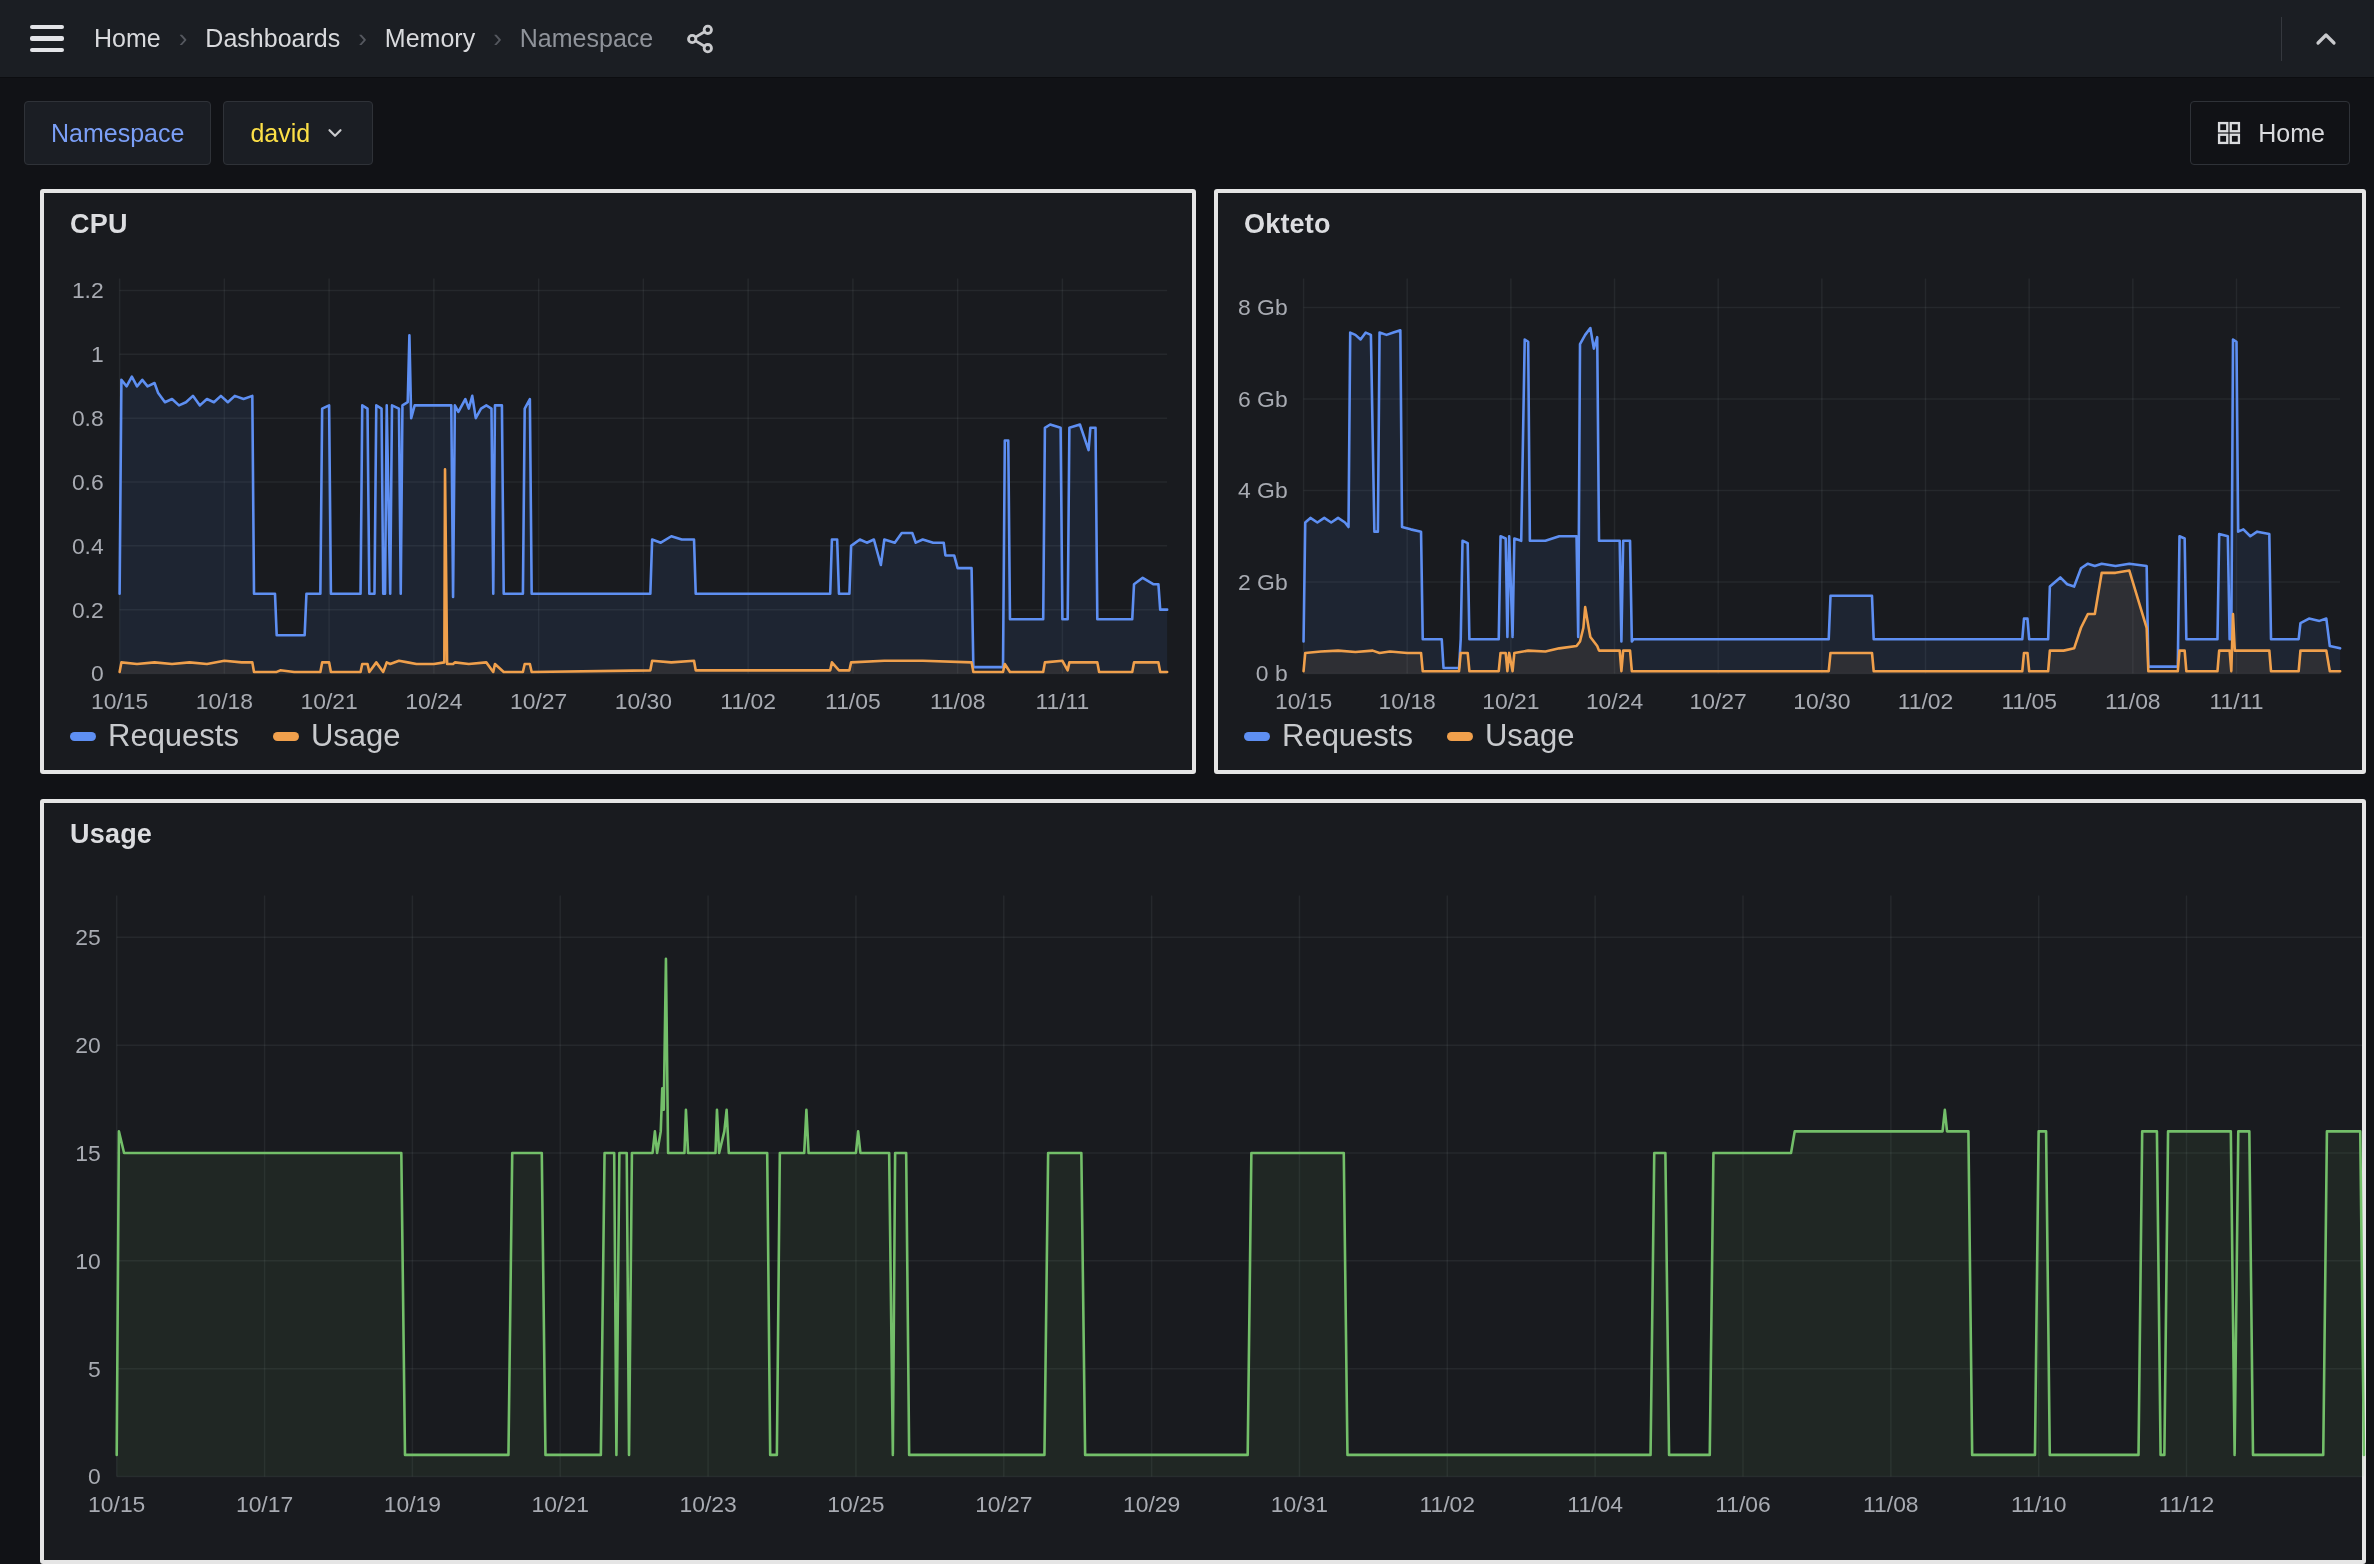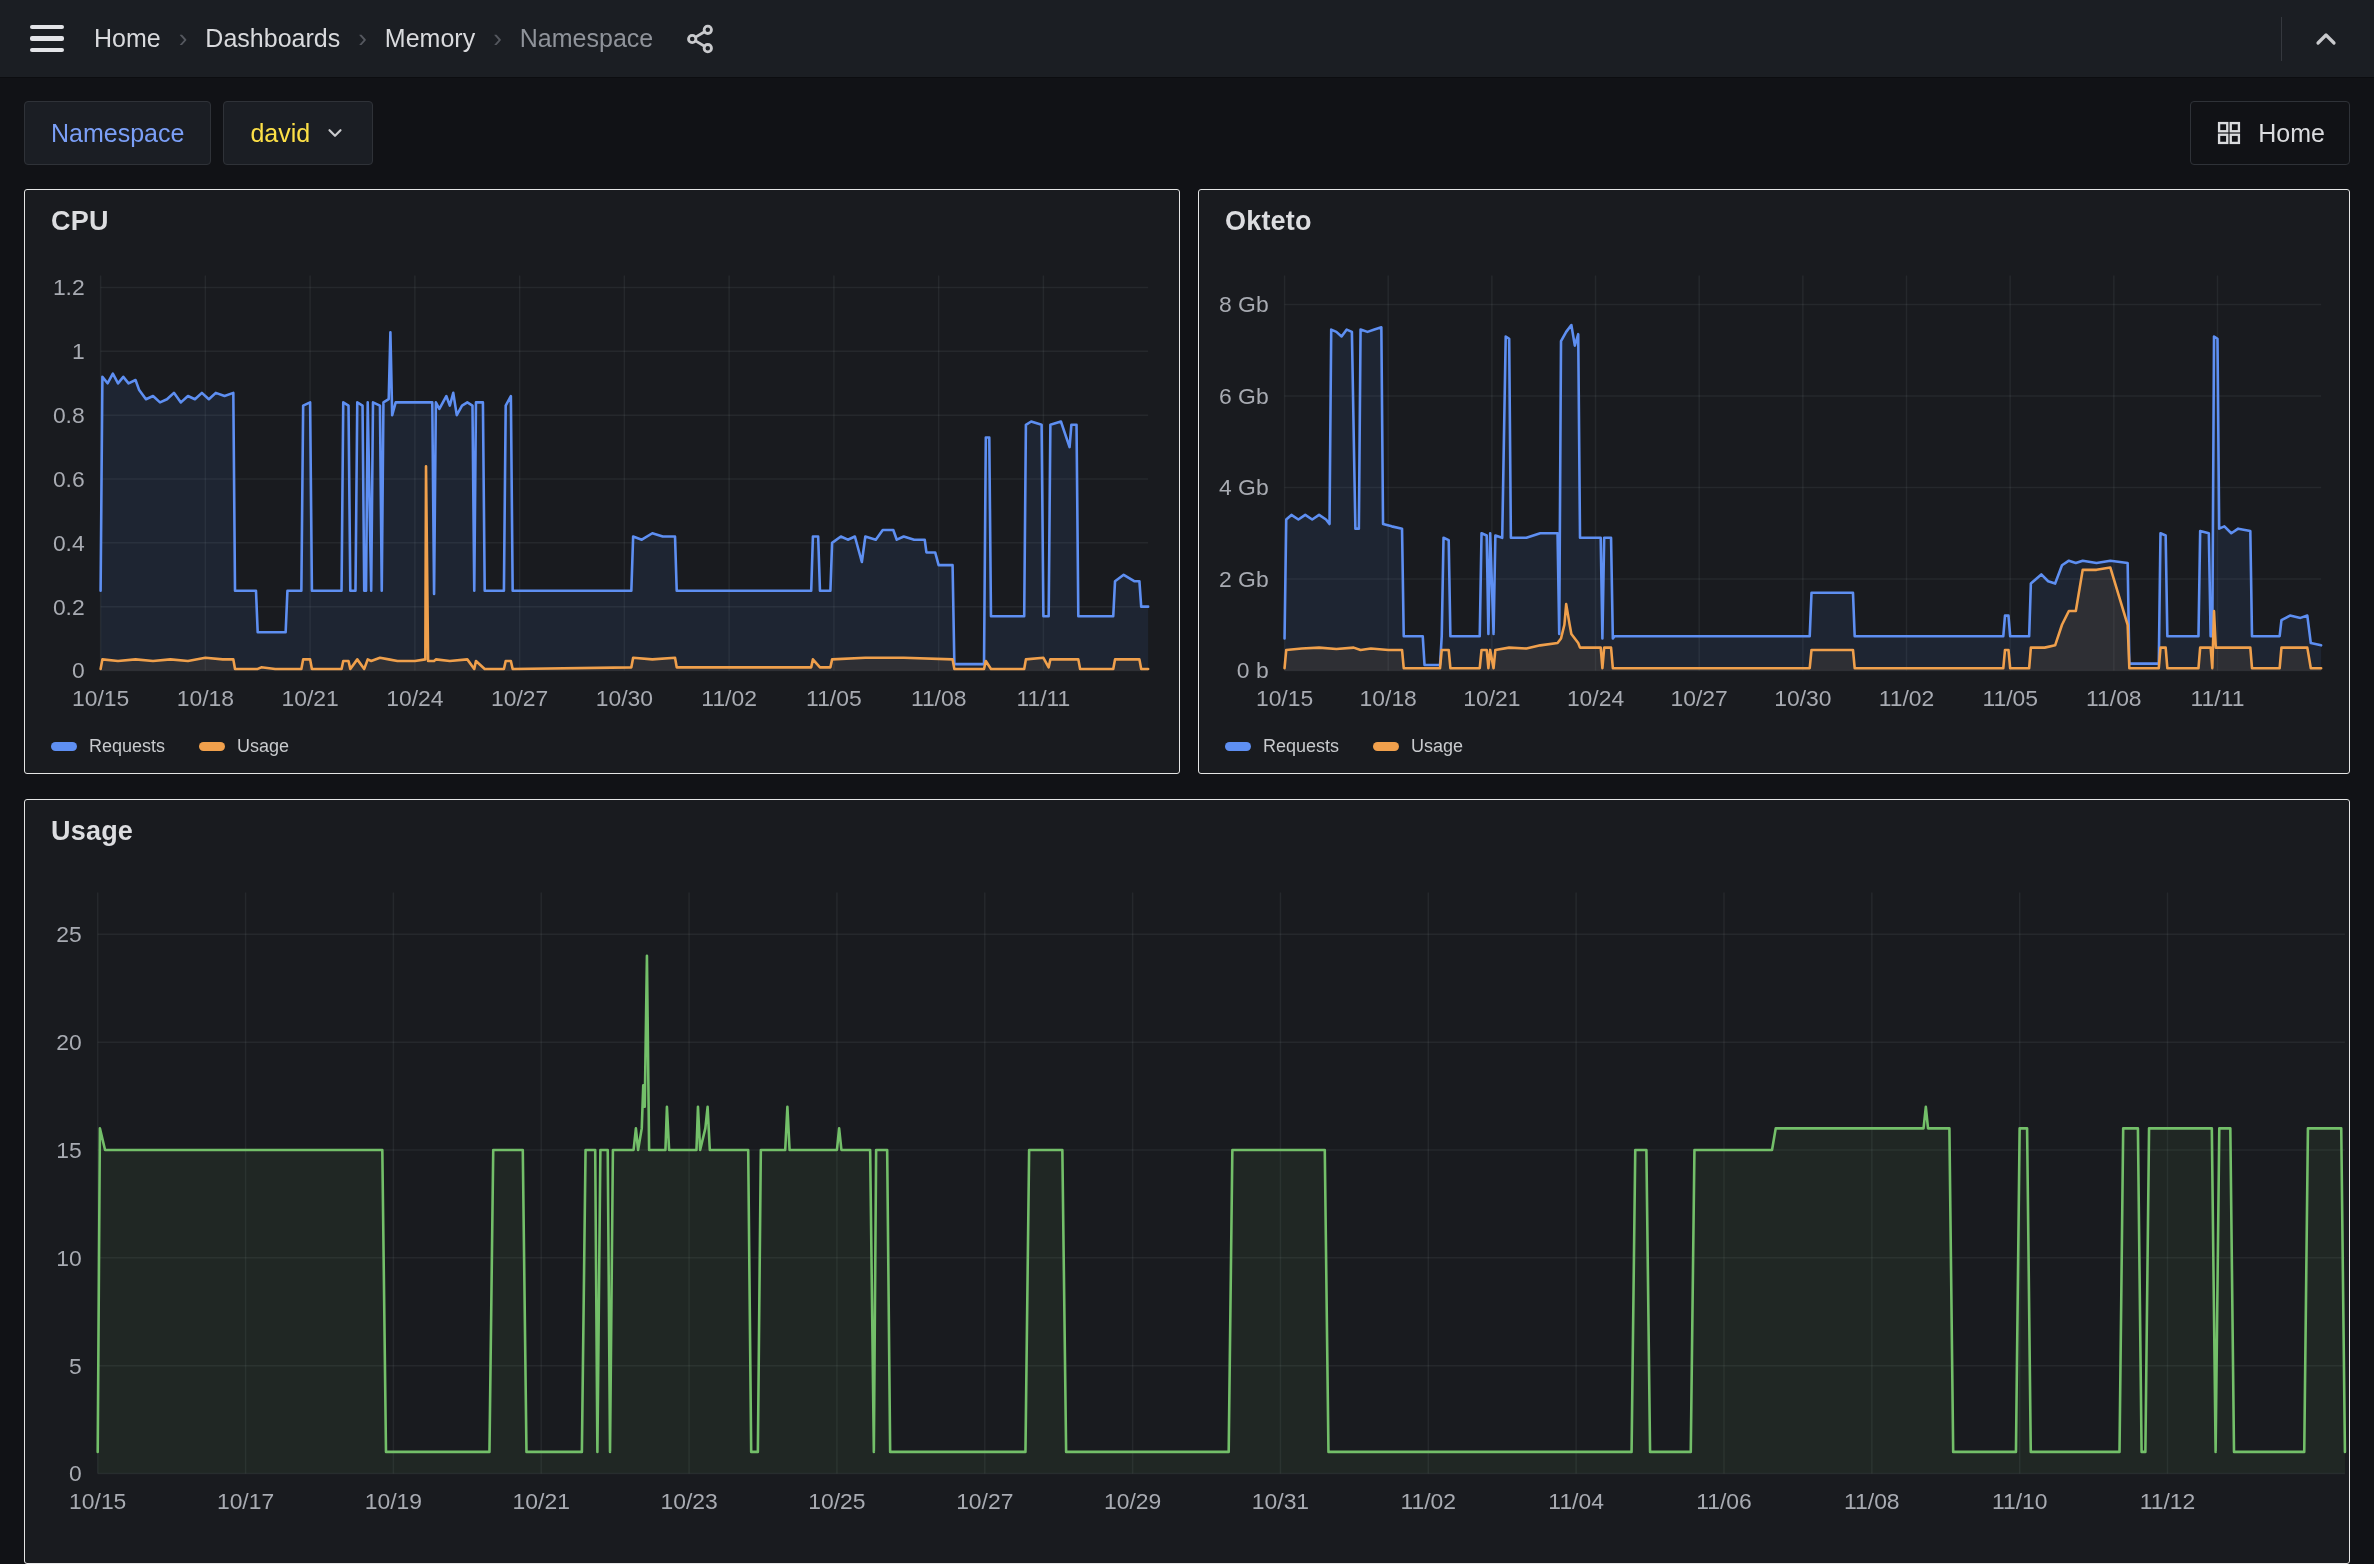--- a/index.html
+++ b/index.html
@@ -21,29 +21,29 @@
   
   .toolbar{position:absolute;top:101px;left:24px;right:24px;display:flex;justify-content:space-between;align-items:center;}
   .var-group{display:flex;gap:12px;}
   .chip{height:64px;padding:0 26px;border:1px solid #2f3238;border-radius:4px;background:#1b1e24;
     font-size:25px;display:flex;align-items:center;gap:14px;cursor:pointer;}
   .chip-label{color:#7b9ff7;font-weight:500;}
   .chip-value{color:#fde047;}
   .home-btn{height:64px;padding:0 24px;border:1px solid #2f3238;border-radius:4px;background:transparent;
     font-size:25px;color:#dadbde;display:flex;align-items:center;gap:15px;cursor:pointer;font-family:inherit;}
   
-  .panel{position:absolute;background:#191b1f;border:1px solid #e5e5e5;border-radius:3px;}
+  .panel{position:absolute;background:#191b1f;border:4px solid #e5e5e5;border-radius:3px;margin-left:16px;}
   #panel-cpu{left:24px;top:189px;width:1156px;height:585px;}
   #panel-memory{left:1198px;top:189px;width:1152px;height:585px;}
   #panel-pods{left:24px;top:799px;width:2326px;height:765px;}
   .panel h2{position:absolute;top:16px;left:26px;margin:0;font-size:27px;font-weight:600;color:#dcdde0;letter-spacing:0.2px;}
   .chart{position:absolute;inset:0;}
   .chart svg{position:absolute;top:0;left:0;}
   .legend{position:absolute;left:26px;bottom:16px;display:flex;gap:34px;align-items:center;}
-  .legend-item{display:flex;align-items:center;gap:12px;cursor:pointer;font-size:18px;color:#c8cacd;}
+  .legend-item{display:flex;align-items:center;gap:12px;cursor:pointer;font-size:31px;color:#c8cacd;}
   .legend-swatch{width:26px;height:9px;border-radius:5px;display:inline-block;}
   svg text{font-family:"Liberation Sans","DejaVu Sans",sans-serif;font-size:23px;fill:#a8abb2;}
 </style>
 </head>
 <body>
 
 <header class="topnav">
   <button class="hamburger">
     <span></span>
     <span></span>

